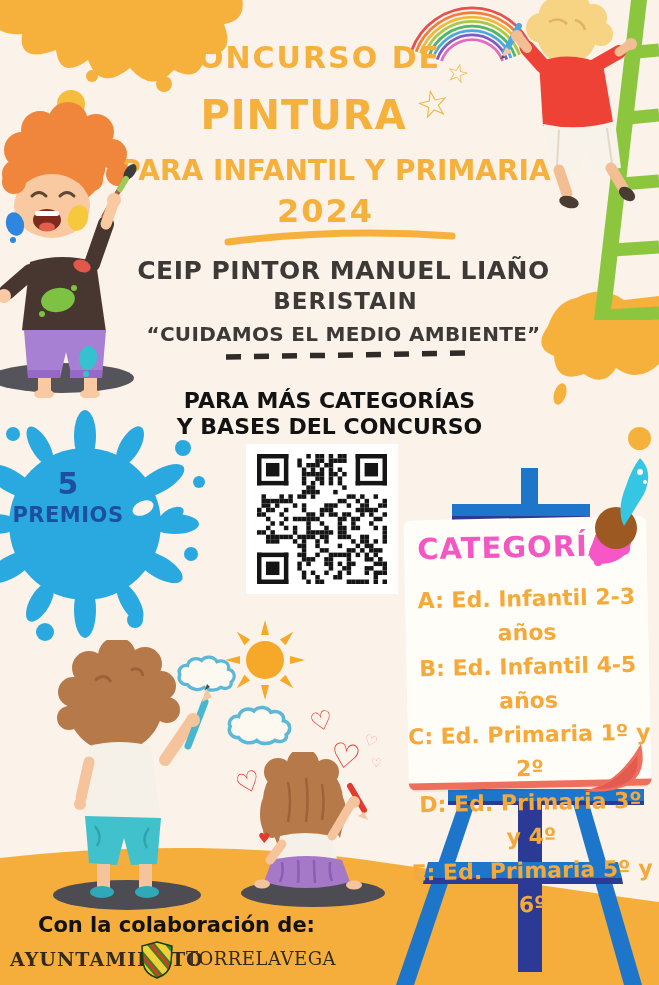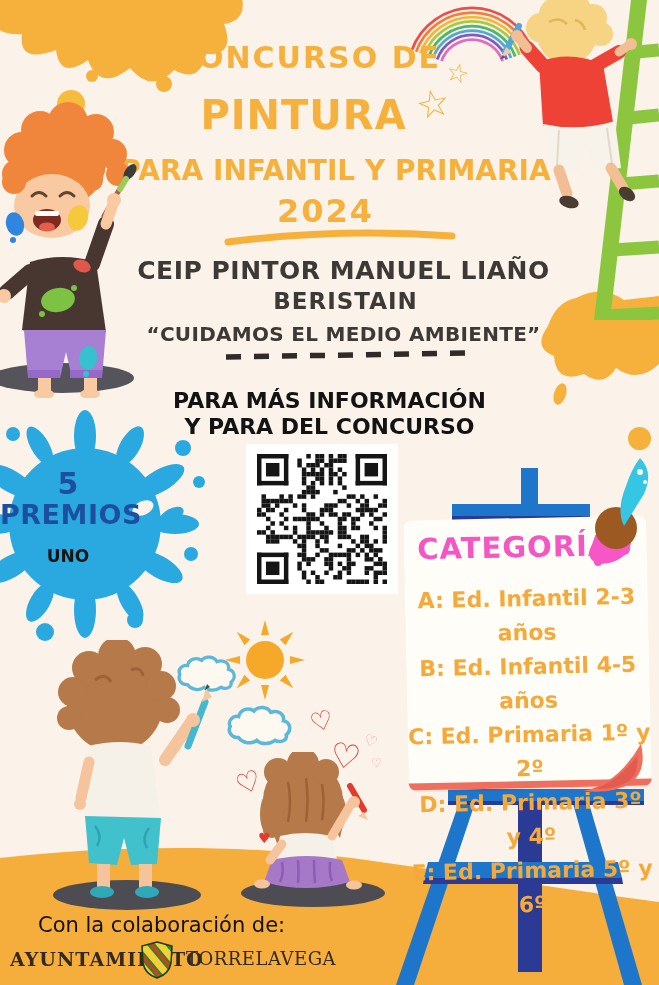--- a/index.html
+++ b/index.html
@@ -19,38 +19,38 @@
   .s2{top:288px;font-size:23px;font-weight:800;letter-spacing:1px;color:#3D3936;transform:translateX(16px);}
   .s3{top:322px;font-size:20px;font-weight:800;letter-spacing:0.3px;color:#3D3936;transform:translateX(14px);}
   
   .i1{top:388px;font-size:22px;font-weight:800;color:#131313;}
   .i2{top:414px;font-size:22px;font-weight:800;color:#131313;}
   
   .qrbox{left:246px;top:444px;width:152px;height:150px;background:#ffffff;display:flex;align-items:center;justify-content:center;}
   
   .prizes{left:0px;top:468px;width:136px;text-align:center;}
   .prz-num{font-size:30px;line-height:32px;font-weight:800;color:#1C4F9F;}
-  .prz-lab{font-size:27px;line-height:30px;font-weight:800;color:#1C4F9F;letter-spacing:0.5px;margin-bottom:16px;}
+  .prz-lab{font-size:21px;line-height:30px;font-weight:800;color:#1C4F9F;letter-spacing:0.5px;margin-bottom:4px;}
   .prz-det{font-size:17px;line-height:20px;font-weight:800;color:#141414;}
   
   .easel-post{left:521px;top:468px;width:17px;height:42px;background:#1E76CB;}
   .easel-bar{left:452px;top:504px;width:138px;height:12px;background:#1E76CB;}
   .easel-bar-sh{left:452px;top:516px;width:138px;height:4px;background:#2B3A94;}
   .canvas{
     left:406px;top:518px;width:243px;height:270px;background:#FFFDF7;
     transform:rotate(-1.2deg);border-radius:8px;box-shadow:0 2px 0 rgba(0,0,0,0.05);
   }
   .canvas-edge{position:absolute;left:0;bottom:0;width:100%;height:7px;background:#EF6F5E;border-radius:0 0 8px 8px;}
   .cat-title{position:absolute;left:0;top:12px;width:100%;text-align:center;font-size:29px;font-weight:800;letter-spacing:1px;color:#F456C3;}
   .cat-list{position:absolute;left:0;top:64px;width:100%;margin:0;padding:0;list-style:none;text-align:center;}
   .cat-list li{font-size:22px;line-height:34px;font-weight:800;color:#F5A93B;}
   .easel-tray{left:448px;top:789px;width:196px;height:12px;background:#1E76CB;}
   .easel-tray-sh{left:448px;top:801px;width:196px;height:4px;background:#2B3A94;}
   
-  .collab{left:38px;top:913px;font-size:21px;font-weight:400;color:#121212;}
+  .collab{left:38px;top:913px;font-size:21px;font-weight:700;color:#121212;}
   .orgl{left:10px;top:948px;font-size:19px;font-weight:700;letter-spacing:1px;color:#33291E;font-family:"DejaVu Serif",serif;}
   .orgr{left:178px;top:948px;font-size:18px;font-weight:400;letter-spacing:0.5px;color:#33291E;font-family:"DejaVu Serif",serif;margin-left:8px;}
   
   .star{color:#EFB545;font-weight:700;}
   .dot{left:628px;top:427px;width:23px;height:23px;border-radius:50%;background:#F6B13C;}
   .heart{font-weight:700;}
 </style>
 </head>
 <body>
 
@@ -132,22 +132,22 @@
     <path d="M 8,18 Q 120,4 232,12" stroke="#F6B13C" stroke-width="7" fill="none" stroke-linecap="round"></path>
   </svg>
 
   <div class="abs ctr s1">CEIP PINTOR MANUEL LIAÑO</div>
   <div class="abs ctr s2">BERISTAIN</div>
   <div class="abs ctr s3">“CUIDAMOS EL MEDIO AMBIENTE”</div>
   <svg class="abs" style="left:220px;top:348px;" width="256" height="14" viewBox="0 0 256 14">
     <path d="M 6,9 L 250,5" stroke="#2E2B28" stroke-width="5.5" stroke-dasharray="15 13" fill="none"></path>
   </svg>
 
-  <div class="abs ctr i1">PARA MÁS INFORMACIÓN</div>
-  <div class="abs ctr i2">Y PARA DEL CONCURSO</div>
+  <div class="abs ctr i1">PARA MÁS CATEGORÍAS</div>
+  <div class="abs ctr i2">Y BASES DEL CONCURSO</div>
 
   <svg class="abs" style="left:0;top:78px;" width="170" height="320" viewBox="0 0 170 320">
     <ellipse cx="62" cy="300" rx="72" ry="15" fill="#55545A"></ellipse>
     <circle cx="71" cy="26" r="14" fill="#F6BC3D"></circle>
     <circle cx="62" cy="84" r="44" fill="#F0863B"></circle>
     <circle cx="22" cy="72" r="18" fill="#F0863B"></circle>
       <circle cx="40" cy="52" r="19" fill="#F0863B"></circle>
     <circle cx="68" cy="44" r="20" fill="#F0863B"></circle>
       <circle cx="96" cy="54" r="18" fill="#F0863B"></circle>
     <circle cx="112" cy="76" r="15" fill="#F0863B"></circle>
@@ -236,21 +236,20 @@
       <circle cx="150" cy="224" r="8"></circle>
         <circle cx="60" cy="236" r="9"></circle>
         <circle cx="28" cy="38" r="7"></circle>
       <ellipse cx="186" cy="120" rx="7" ry="14" transform="rotate(60 186 120)"></ellipse>
     </g>
     <ellipse cx="158" cy="112" rx="11" ry="7" fill="#FBF3E9" transform="rotate(-25 158 112)"></ellipse>
   </svg>
   <div class="abs prizes">
     <div class="prz-num">5</div>
     <div class="prz-lab">PREMIOS</div>
-    <div class="prz-det">UNO</div>
   </div>
 
   <div class="abs qrbox">
     <svg id="qr-svg" width="130" height="130" viewBox="0 0 130 130">
         <rect x="0.00" y="0.00" width="31.38" height="4.48" fill="#151515"></rect>
         <rect x="0.00" y="26.90" width="31.38" height="4.48" fill="#151515"></rect>
         <rect x="0.00" y="0.00" width="4.48" height="31.38" fill="#151515"></rect>
         <rect x="26.90" y="0.00" width="4.48" height="31.38" fill="#151515"></rect>
         <rect x="8.97" y="8.97" width="13.45" height="13.45" fill="#151515"></rect>
         <rect x="98.62" y="0.00" width="31.38" height="4.48" fill="#151515"></rect>

